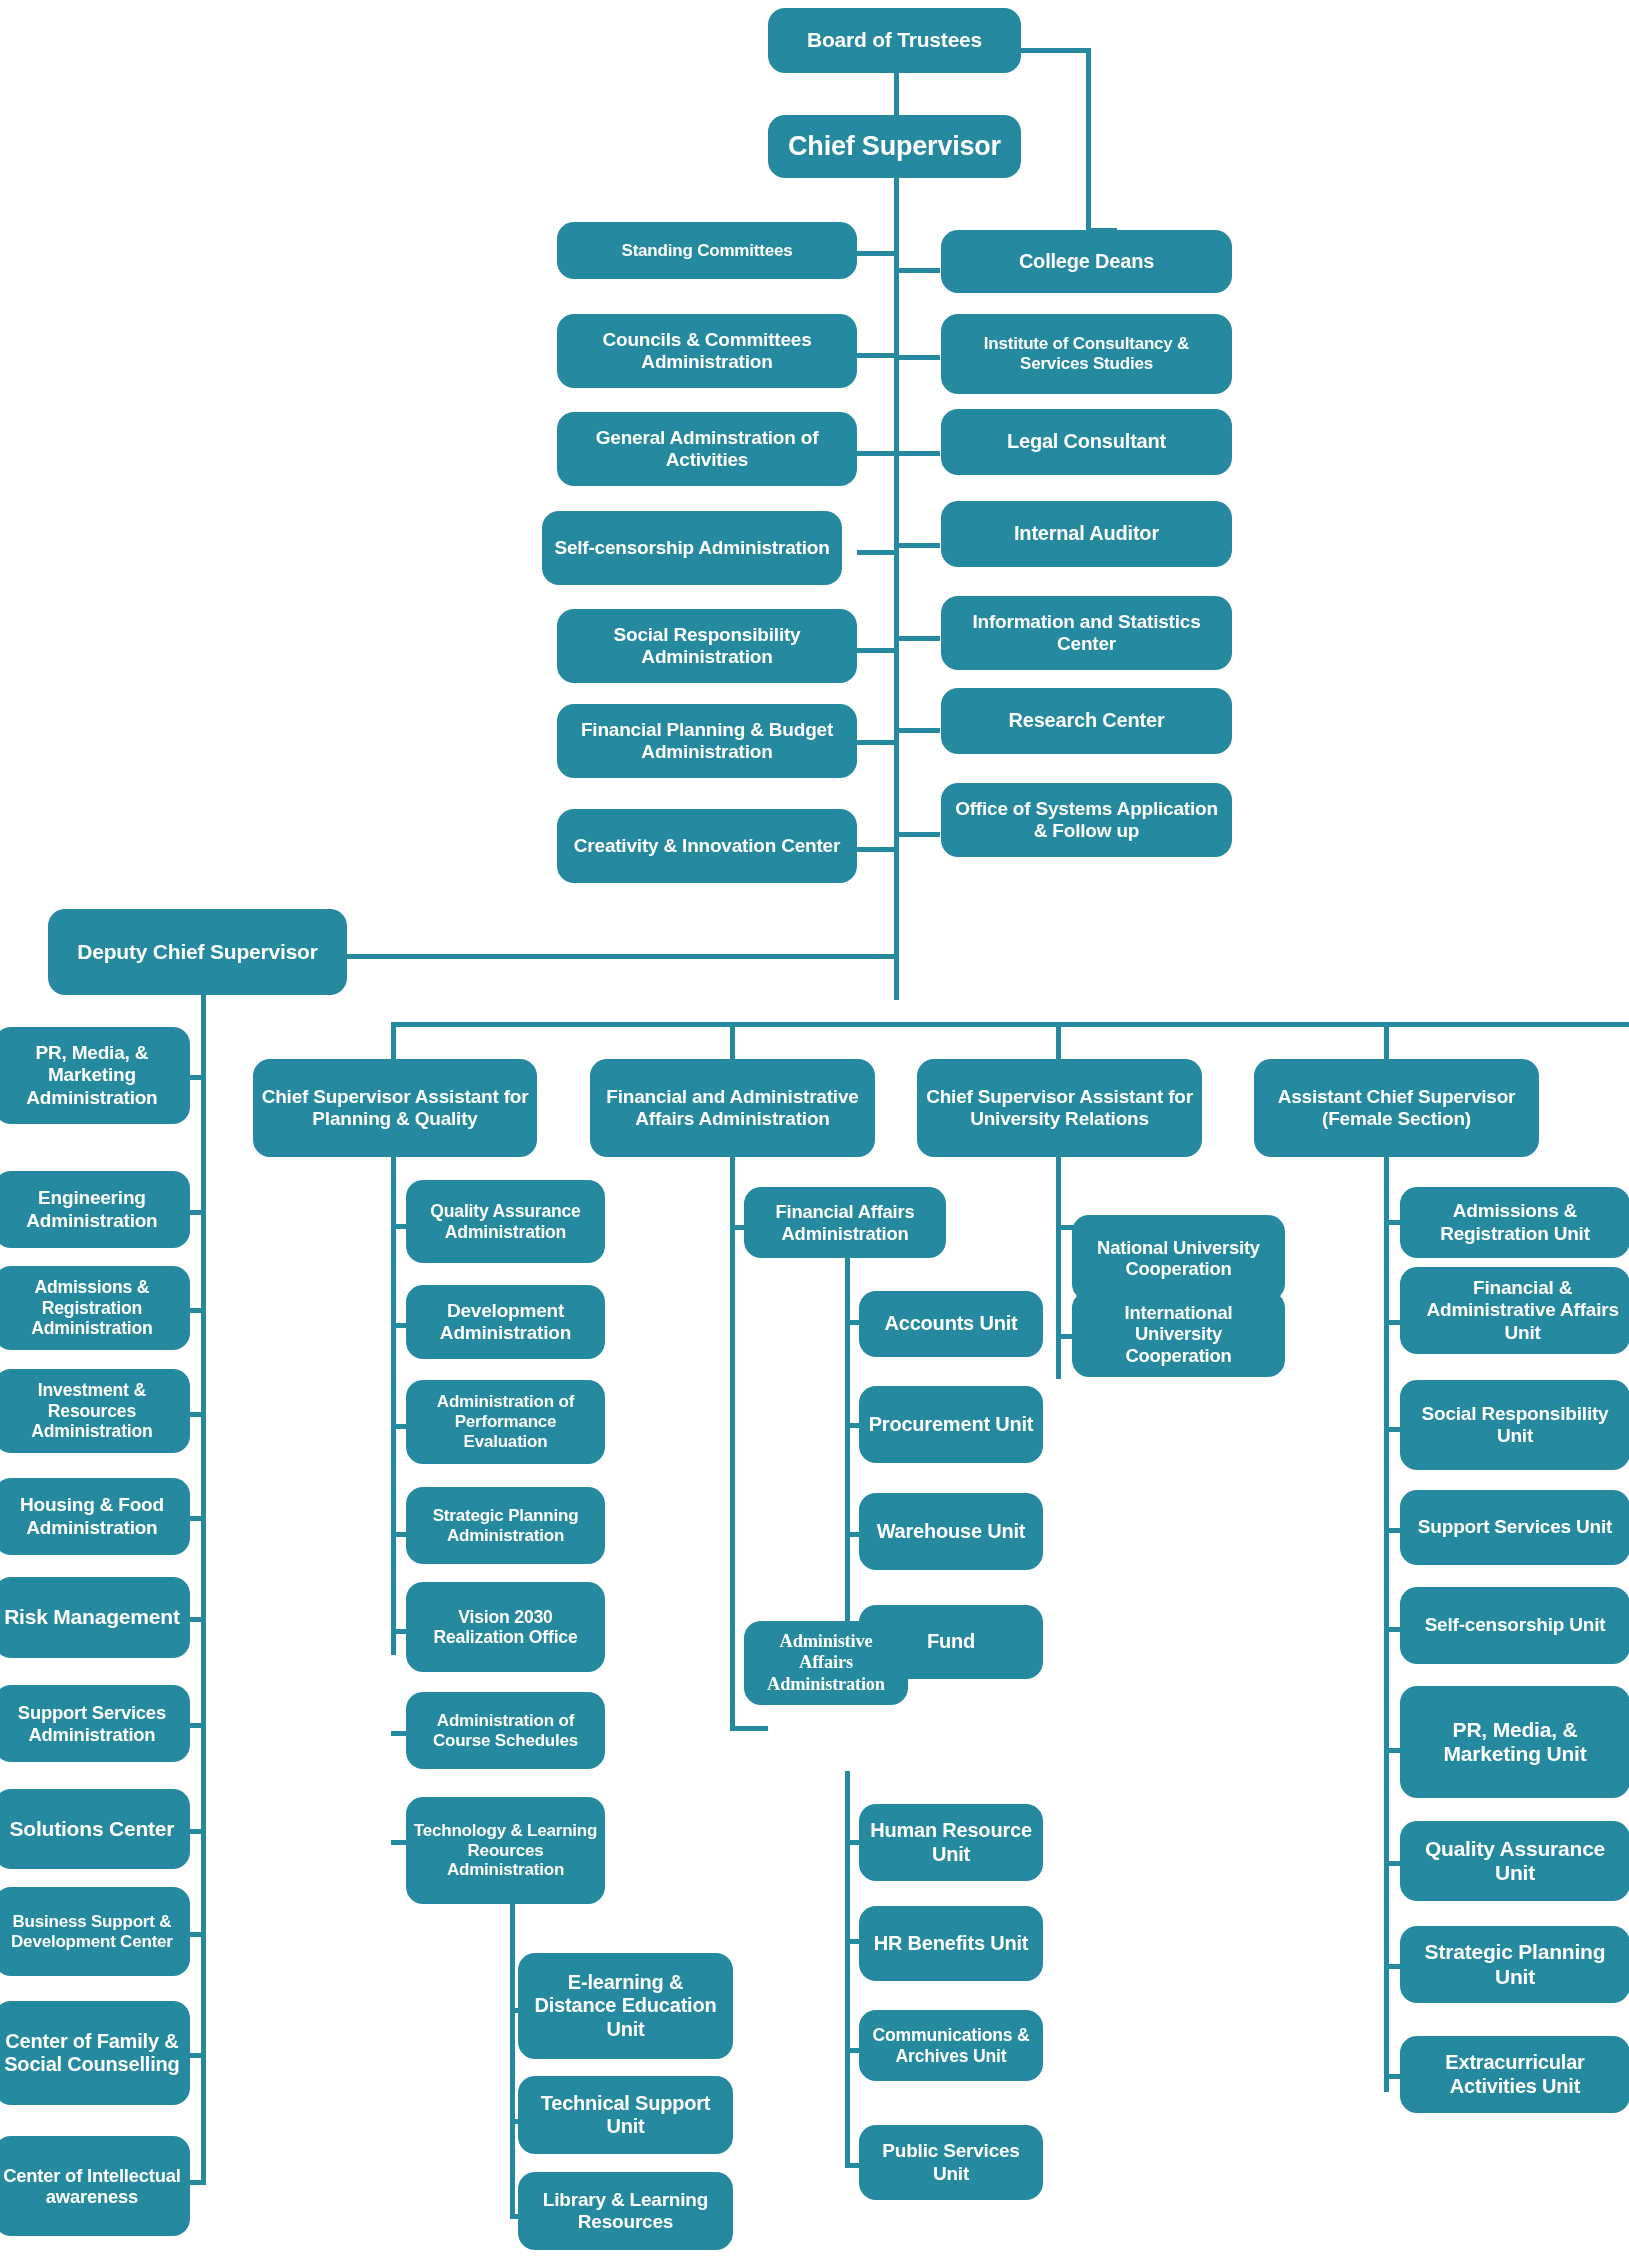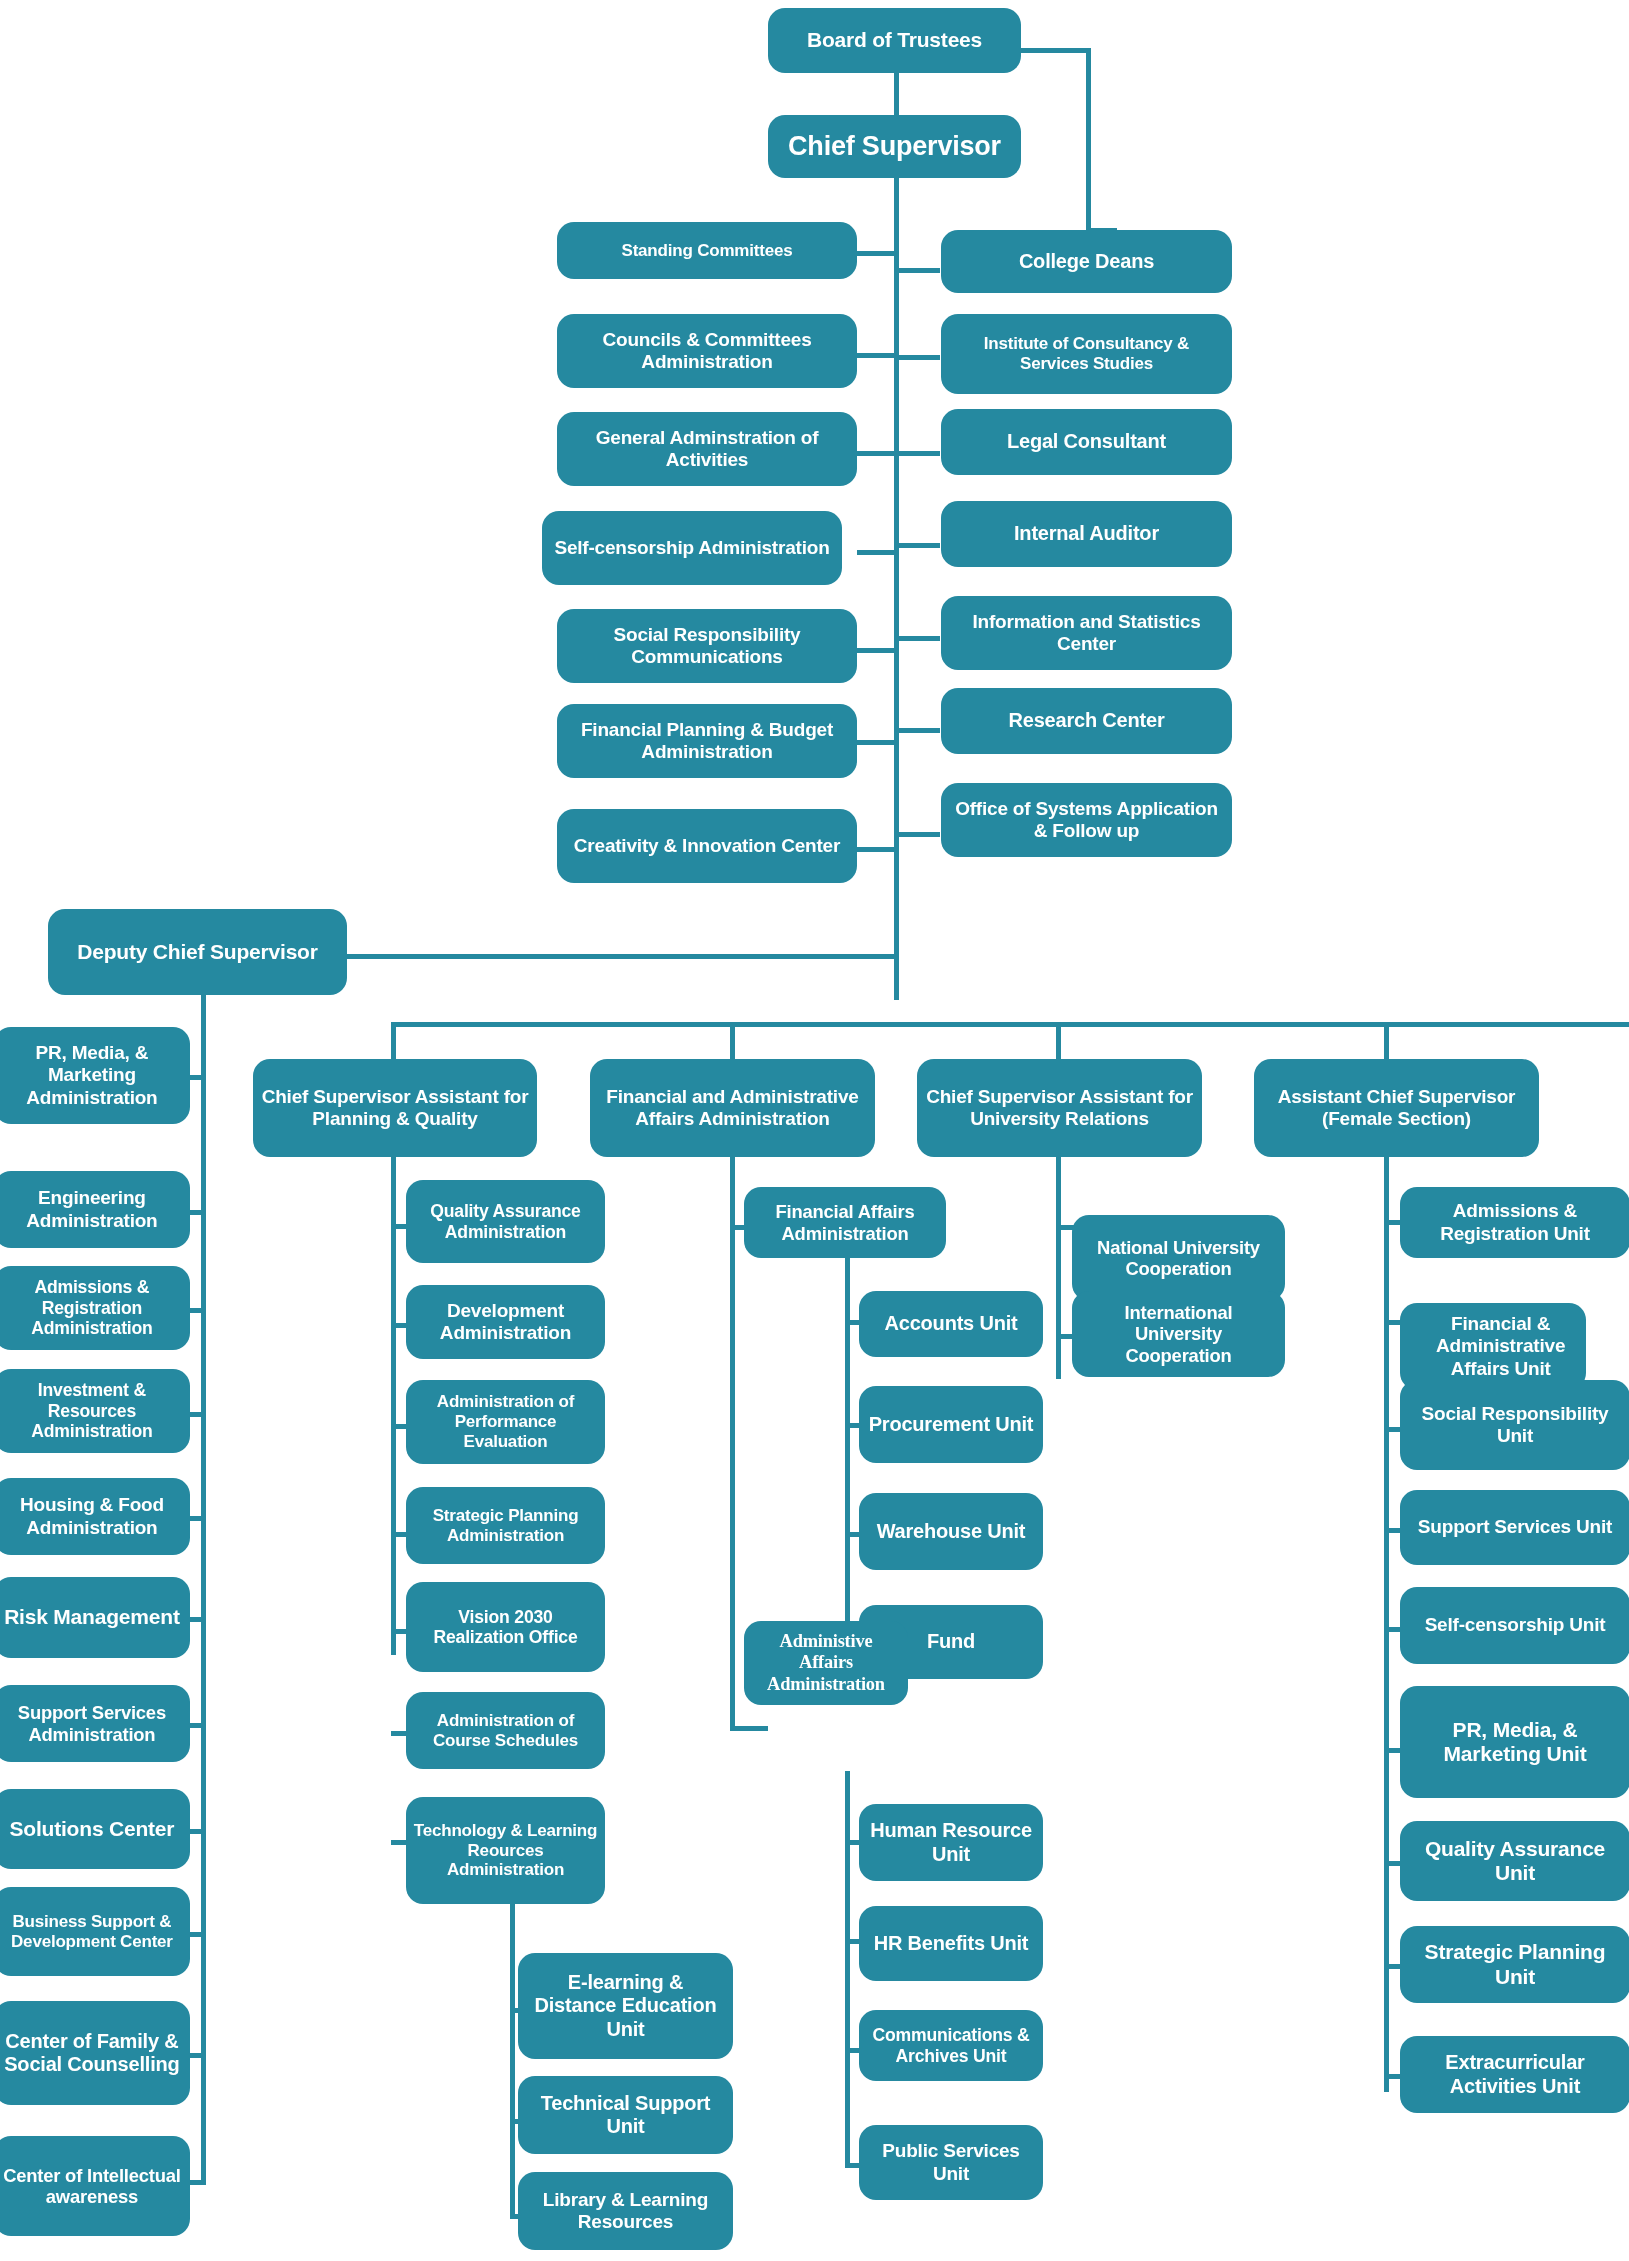--- a/index.html
+++ b/index.html
@@ -63,21 +63,21 @@
   <div class="ln h" style="left:894px;top:451px;width:46px;"></div>
   <div class="ln h" style="left:894px;top:543px;width:46px;"></div>
   <div class="ln h" style="left:894px;top:636px;width:46px;"></div>
   <div class="ln h" style="left:894px;top:728px;width:46px;"></div>
   <div class="ln h" style="left:894px;top:832px;width:46px;"></div>
 
   <div class="node" style="left:557px;top:222px;width:300px;height:57px;font-size:17px;">Standing Committees</div>
   <div class="node" style="left:557px;top:314px;width:300px;height:74px;font-size:19px;">Councils &amp; Committees Administration</div>
   <div class="node" style="left:557px;top:412px;width:300px;height:74px;font-size:19px;">General Adminstration of Activities</div>
   <div class="node" style="left:542px;top:511px;width:300px;height:74px;font-size:19px;">Self-censorship Administration</div>
-  <div class="node" style="left:557px;top:609px;width:300px;height:74px;font-size:19px;">Social Responsibility Communications</div>
+  <div class="node" style="left:557px;top:609px;width:300px;height:74px;font-size:19px;">Social Responsibility Administration</div>
   <div class="node" style="left:557px;top:704px;width:300px;height:74px;font-size:19px;">Financial Planning &amp; Budget Administration</div>
   <div class="node" style="left:557px;top:809px;width:300px;height:74px;font-size:19px;">Creativity &amp; Innovation Center</div>
 
   <div class="node" style="left:941px;top:230px;width:291px;height:63px;font-size:20px;">College Deans</div>
   <div class="node" style="left:941px;top:314px;width:291px;height:80px;font-size:17px;">Institute of Consultancy &amp; Services Studies</div>
   <div class="node" style="left:941px;top:409px;width:291px;height:66px;font-size:20px;">Legal Consultant</div>
   <div class="node" style="left:941px;top:501px;width:291px;height:66px;font-size:20px;">Internal Auditor</div>
   <div class="node" style="left:941px;top:596px;width:291px;height:74px;font-size:19px;">Information and Statistics Center</div>
   <div class="node" style="left:941px;top:688px;width:291px;height:66px;font-size:20px;">Research Center</div>
   <div class="node" style="left:941px;top:783px;width:291px;height:74px;font-size:19px;">Office of Systems Application &amp; Follow up</div>
@@ -191,21 +191,21 @@
   <div class="ln h" style="left:1384px;top:1320px;width:38px;"></div>
   <div class="ln h" style="left:1384px;top:1427px;width:38px;"></div>
   <div class="ln h" style="left:1384px;top:1528px;width:38px;"></div>
   <div class="ln h" style="left:1384px;top:1627px;width:38px;"></div>
   <div class="ln h" style="left:1384px;top:1748px;width:38px;"></div>
   <div class="ln h" style="left:1384px;top:1861px;width:38px;"></div>
   <div class="ln h" style="left:1384px;top:1964px;width:38px;"></div>
   <div class="ln h" style="left:1384px;top:2074px;width:38px;"></div>
 
   <div class="node" style="left:1400px;top:1187px;width:230px;height:71px;font-size:19px;">Admissions &amp; Registration Unit</div>
-  <div class="node" style="left:1400px;top:1303px;width:186px;height:87px;font-size:19px;padding-left:23px;">Financial &amp; Administrative Affairs Unit</div>
+  <div class="node" style="left:1400px;top:1267px;width:230px;height:87px;font-size:19px;padding-left:23px;">Financial &amp; Administrative Affairs Unit</div>
   <div class="node" style="left:1400px;top:1380px;width:230px;height:90px;font-size:19px;">Social Responsibility Unit</div>
   <div class="node" style="left:1400px;top:1490px;width:230px;height:75px;font-size:19px;">Support Services Unit</div>
   <div class="node" style="left:1400px;top:1587px;width:230px;height:77px;font-size:19px;">Self-censorship Unit</div>
   <div class="node" style="left:1400px;top:1686px;width:230px;height:112px;font-size:21px;">PR, Media, &amp; Marketing Unit</div>
   <div class="node" style="left:1400px;top:1821px;width:230px;height:80px;font-size:21px;">Quality Assurance Unit</div>
   <div class="node" style="left:1400px;top:1926px;width:230px;height:77px;font-size:21px;">Strategic Planning Unit</div>
   <div class="node" style="left:1400px;top:2036px;width:230px;height:77px;font-size:20px;">Extracurricular Activities Unit</div>
 
 </div>
 

